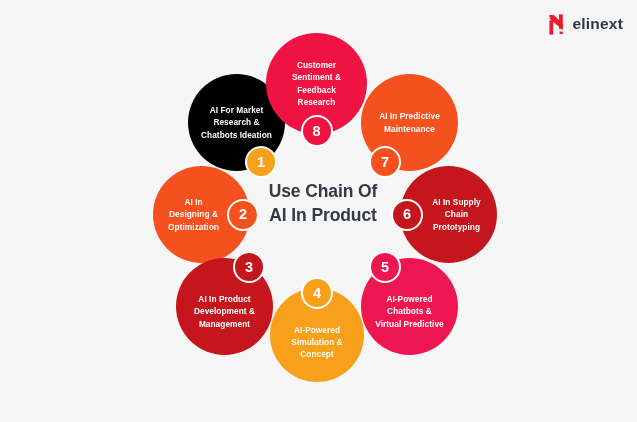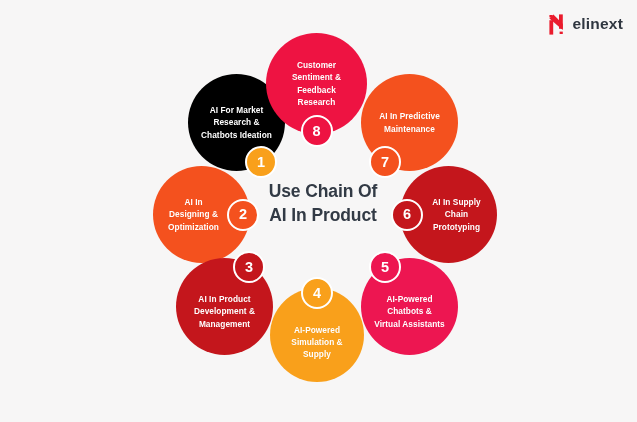--- a/index.html
+++ b/index.html
@@ -146,27 +146,27 @@
       <span>Development &amp;</span>
       <span>Management</span>
     </div>
     <div class="badge" style="background:#c4161c;left:57px;top:-7px;">3</div>
   </div>
 
   <div class="petal p5" style="left:361px;top:258px;width:97px;height:97px;background:#ed1651;">
     <div class="ptext" style="transform:translateY(5px);">
       <span>AI-Powered</span>
       <span>Chatbots &amp;</span>
-      <span>Virtual Assistants</span>
+      <span>Virtual Predictive</span>
     </div>
     <div class="badge" style="background:#ed1651;left:8px;top:-7px;">5</div>
   </div>
 
   <div class="petal p4" style="left:270px;top:288px;width:94px;height:94px;background:#f9a01b;">
     <div class="ptext" style="transform:translateY(7px);">
       <span>AI-Powered</span>
       <span>Simulation &amp;</span>
-      <span>Supply</span>
+      <span>Concept</span>
     </div>
     <div class="badge" style="background:#f9a01b;left:31px;top:-11px;">4</div>
   </div>
 
 </div>
 
 </body></html>

